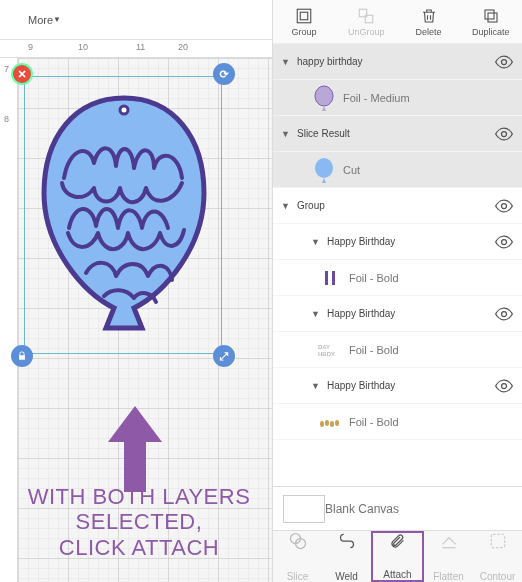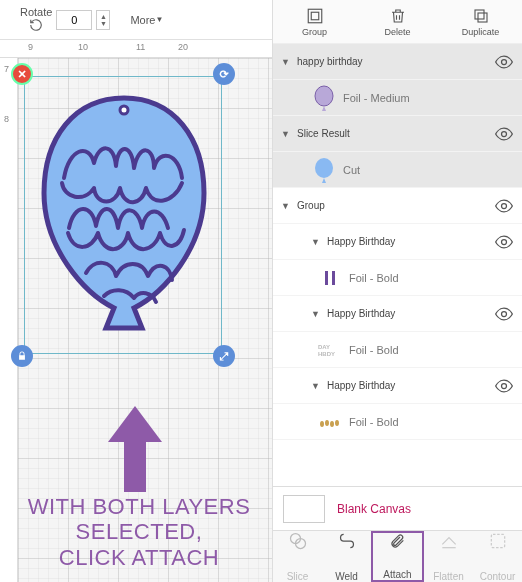--- a/index.html
+++ b/index.html
@@ -24,66 +24,55 @@
 .ruler-v { position: absolute; top: 58px; left: 0; width: 18px; bottom: 0; background: #fff; border-right: 1px solid #ddd; font-size: 9px; color: #888; }
 .ruler-v span { position: absolute; left: 4px; }
 .selection-box { position: absolute; top: 18px; left: 6px; width: 198px; height: 278px; border: 1.5px solid #6fb8c9; }
 .sel-handle { position: absolute; width: 22px; height: 22px; border-radius: 50%; background: #fff; border: 2px solid #6fa; display: flex; align-items: center; justify-content: center; font-size: 11px; color: #fff; font-weight: bold; }
 .sel-handle.red { background: #e74c3c; top: -14px; left: -14px; }
 .sel-handle.blue-tr { background: #5d8ed8; top: -14px; right: -14px; border-color: #5d8ed8; }
 .sel-handle.blue-bl { background: #5d8ed8; bottom: -14px; left: -14px; border-color: #5d8ed8; }
 .sel-handle.blue-br { background: #5d8ed8; bottom: -14px; right: -14px; border-color: #5d8ed8; }
 .balloon { position: absolute; top: 30px; left: 16px; width: 180px; height: 250px; }
 .annotation-arrow { position: absolute; top: 348px; left: 90px; }
-.annotation-text { position: absolute; top: 436px; left: 0; right: 12px; text-align: center; font-family: "Arial Narrow", Arial, sans-serif; font-size: 22px; letter-spacing: 0.5px; line-height: 1.15; color: #8e5aa8; font-weight: 400; }
+.annotation-text { position: absolute; top: 426px; left: 0; right: 12px; text-align: center; font-family: "Arial Narrow", Arial, sans-serif; font-size: 22px; letter-spacing: 0.5px; line-height: 1.15; color: #8e5aa8; font-weight: 400; }
 
 .panel-side { flex: 1; background: #fff; border-left: 1px solid #ddd; display: flex; flex-direction: column; height: 100%; }
 .panel-tabs { display: flex; height: 30px; border-bottom: 1px solid #ccc; }
 .panel-tab { flex: 1; text-align: center; font-size: 12px; color: #666; display: flex; align-items: center; justify-content: center; border-right: 1px solid #eee; }
 .panel-tab.active { border-bottom: 2px solid #555; color: #222; }
 .panel-actions { display: flex; height: 44px; border-bottom: 1px solid #eee; background: #fafafa; }
 .panel-action { flex: 1; display: flex; flex-direction: column; align-items: center; justify-content: center; font-size: 9px; color: #555; gap: 2px; }
 .panel-action.disabled { color: #bbb; }
 .panel-action svg { width: 18px; height: 18px; }
 .layers-list { flex: 1; overflow: hidden; font-size: 12px; color: #444; }
 .layer-row { display: flex; align-items: center; min-height: 36px; padding: 4px 8px; border-bottom: 1px solid #f3f3f3; gap: 6px; }
 .layer-row.selected { background: #e7e7e7; }
 .layer-caret { width: 10px; font-size: 9px; color: #666; }
 .layer-thumb { width: 26px; height: 26px; display: flex; align-items: center; justify-content: center; }
 .layer-name { flex: 1; font-size: 10px; }
 .layer-sub .layer-name { color: #777; font-size: 11px; }
 .layer-eye { width: 20px; height: 20px; }
 .indent-1 { padding-left: 38px; }
 .indent-2 { padding-left: 44px; }
-.canvas-row { display: flex; align-items: center; height: 44px; padding: 0 10px; border-top: 1px solid #ddd; gap: 12px; font-size: 12px; color: #be185d; }
+.canvas-row { display: flex; align-items: center; height: 44px; padding: 0 10px; border-top: 1px solid #ddd; font-size: 12px; color: #737373; }
 .canvas-swatch { width: 42px; height: 28px; border: 1px solid #ccc; background: #fff; }
 .bottom-tools { display: flex; height: 52px; border-top: 1px solid #ddd; background: #f7f7f7; }
 .btool { flex: 1; display: flex; flex-direction: column; align-items: center; justify-content: center; font-size: 10px; color: #555; gap: 20px; }
 .btool.disabled { color: #bbb; }
 .btool.highlighted { border: 2px solid #8e5aa8; }
 .btool svg { width: 20px; height: 20px; }
 .eye-svg { stroke: #555; fill: none; }
 .rotate-label-wrap { display:flex; flex-direction:column; align-items:center; line-height:1; }
 </style>
 </head>
 <body>
 
 <div class="canvas-side">
   <div class="toolbar-top">
-    <div class="rotate-group">
-      <div class="rotate-label-wrap">
-        <span>Rotate</span>
-        <svg width="14" height="14" viewBox="0 0 24 24" fill="none" stroke="#666" stroke-width="2">
-            <path d="M3 12a9 9 0 1 0 3-6.7L3 8"></path>
-            <polyline points="3 3 3 8 8 8"></polyline>
-          </svg>
-      </div>
-      <input class="rotate-input" value="0" style="">
-      <div class="rotate-ctrl">▲<br>▼</div>
-    </div>
     <div class="more-dd">
       <span>More</span>
       <span style="font-size:8px">▼</span>
     </div>
   </div>
 
   <div class="ruler-h">
     <span style="left:28px">9</span>
     <span style="left:78px">10</span>
     <span style="left:136px">11</span>
@@ -134,20 +123,27 @@
 <div class="panel-side">
 
   <div class="panel-actions">
     <div class="panel-action">
       <svg viewBox="0 0 24 24" fill="none" stroke="#555" stroke-width="1.5">
           <rect x="3" y="3" width="18" height="18"></rect>
           <rect x="7" y="7" width="10" height="10"></rect>
         </svg>
       <span>Group</span>
     </div>
+    <div class="panel-action disabled">
+      <svg viewBox="0 0 24 24" fill="none" stroke="#ccc" stroke-width="1.5">
+          <rect x="3" y="3" width="10" height="10"></rect>
+          <rect x="11" y="11" width="10" height="10"></rect>
+        </svg>
+      <span>UnGroup</span>
+    </div>
     <div class="panel-action">
       <svg viewBox="0 0 24 24" fill="none" stroke="#555" stroke-width="1.5">
           <path d="M4 7h16M9 7V4h6v3M6 7l1 13h10l1-13M10 11v6M14 11v6"></path>
         </svg>
       <span>Delete</span>
     </div>
     <div class="panel-action">
       <svg viewBox="0 0 24 24" fill="none" stroke="#555" stroke-width="1.5">
           <rect x="4" y="4" width="12" height="12"></rect>
           <rect x="8" y="8" width="12" height="12"></rect>

